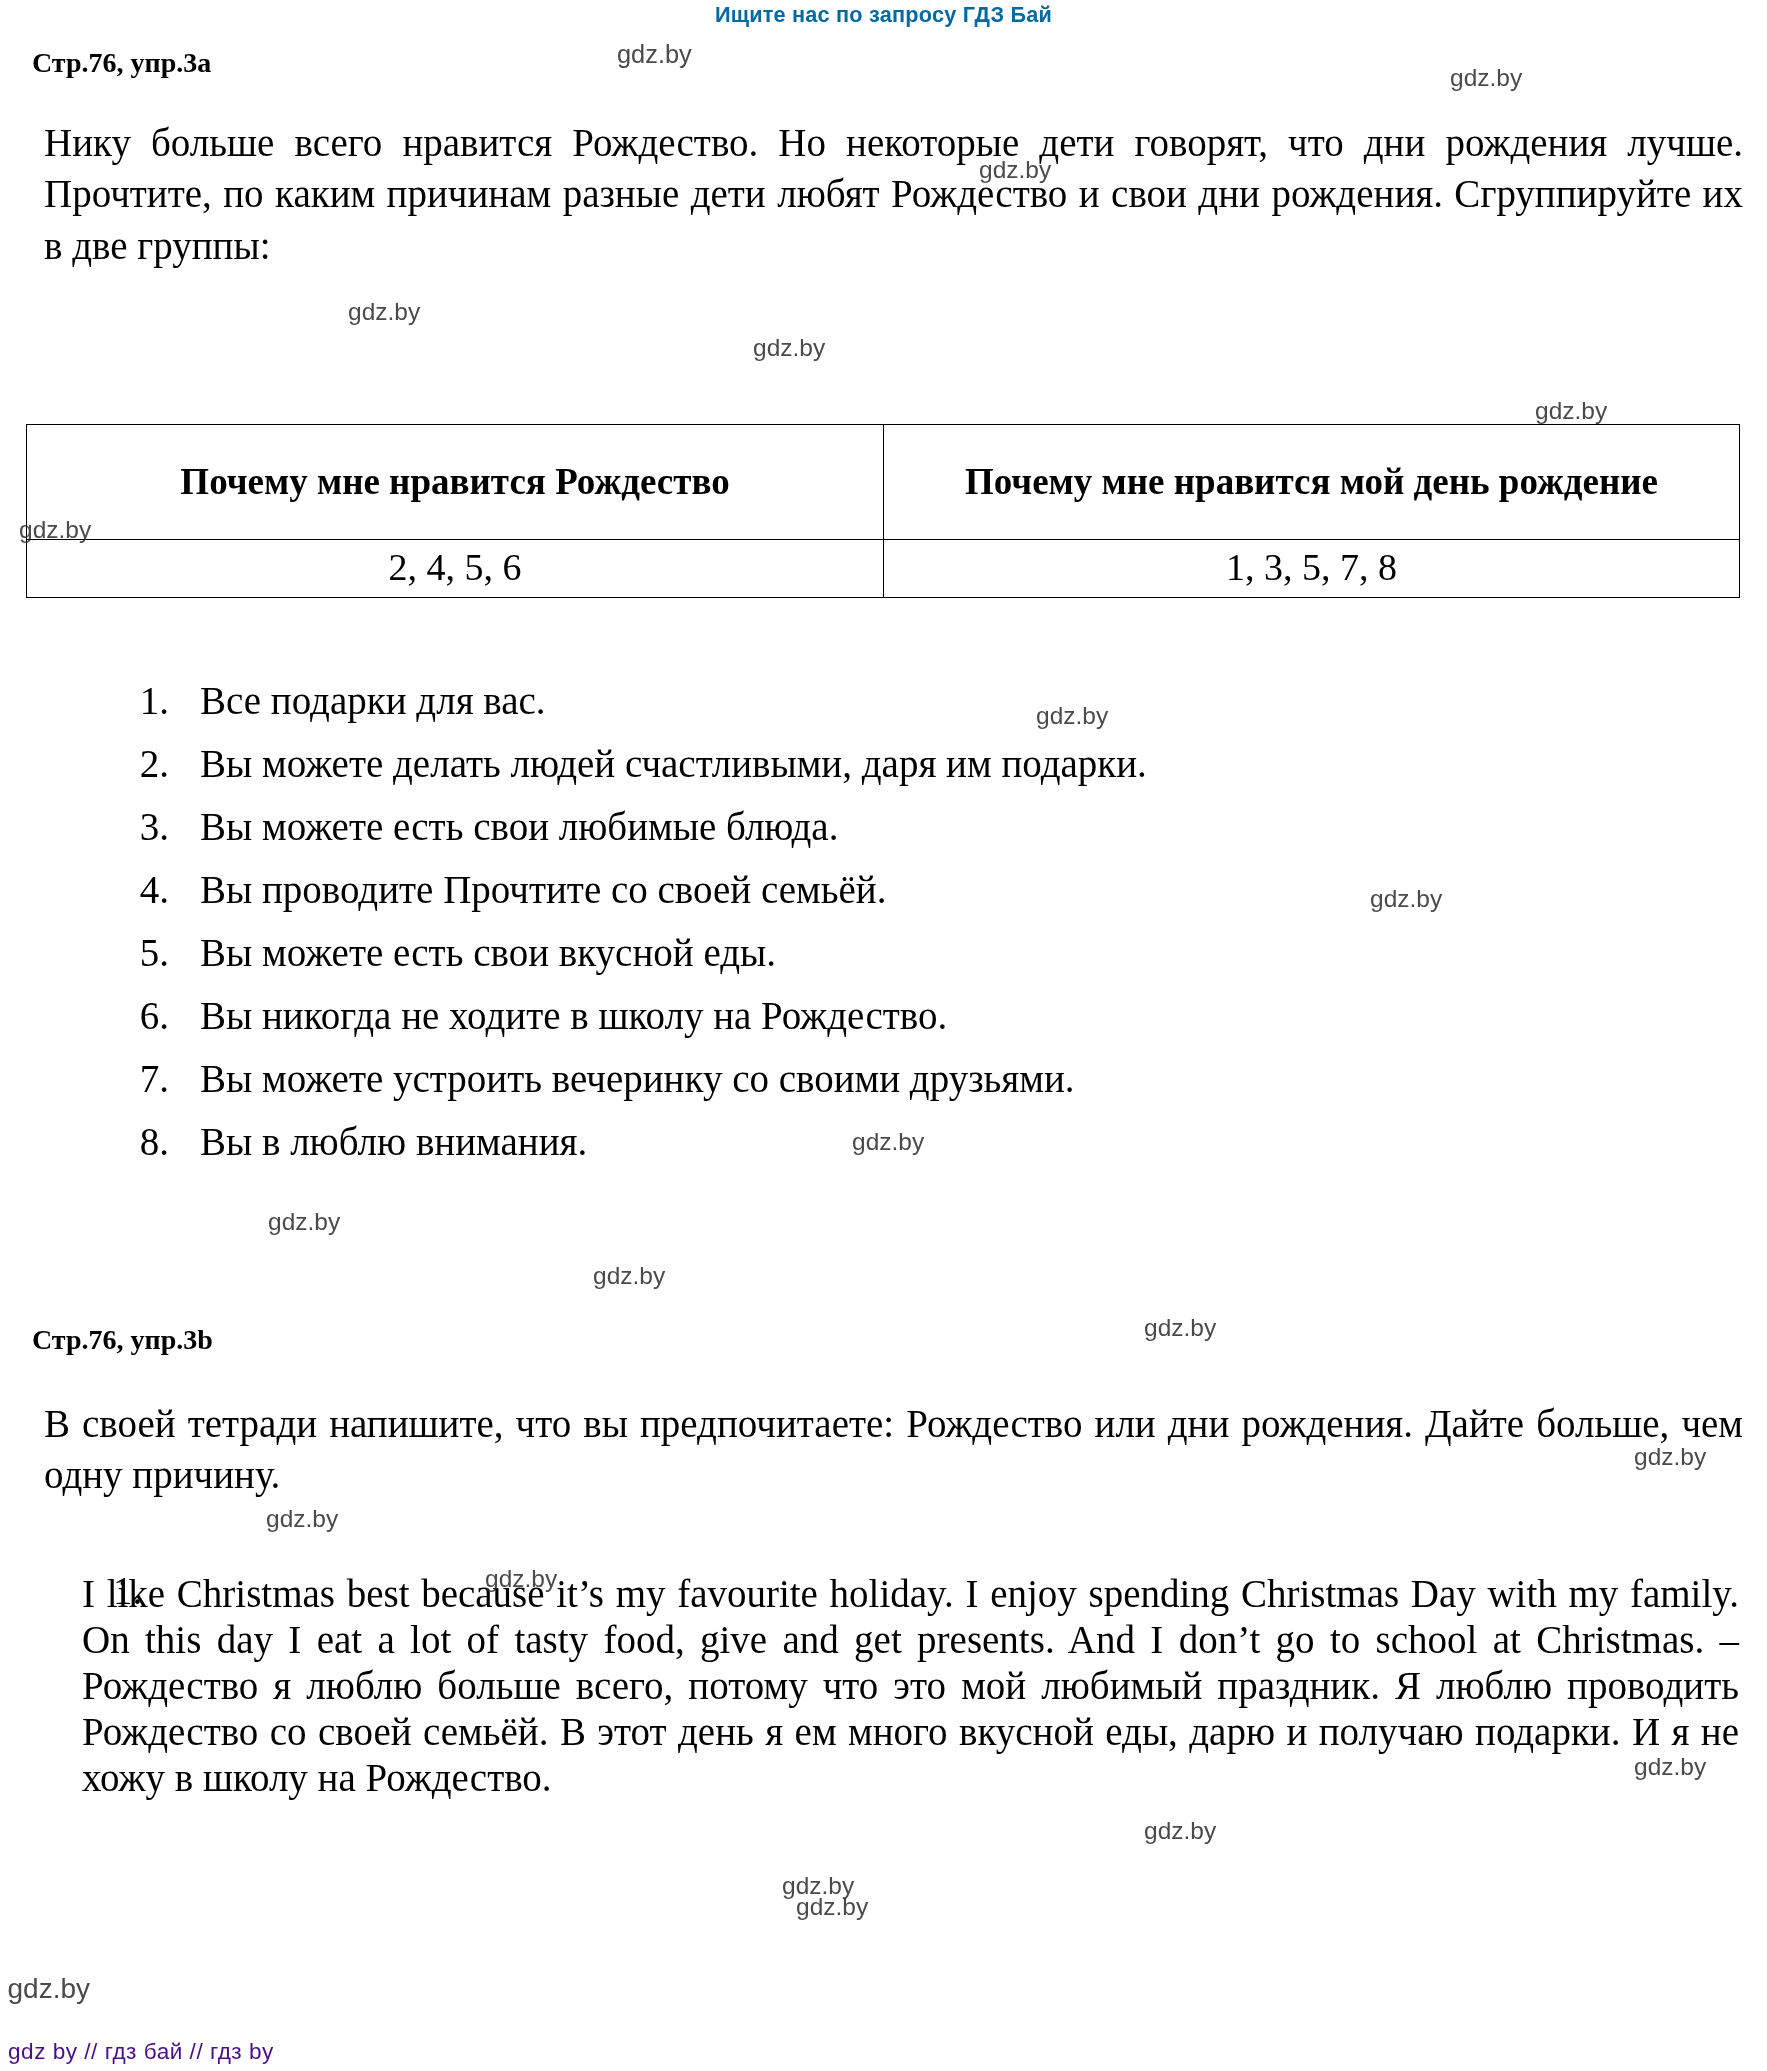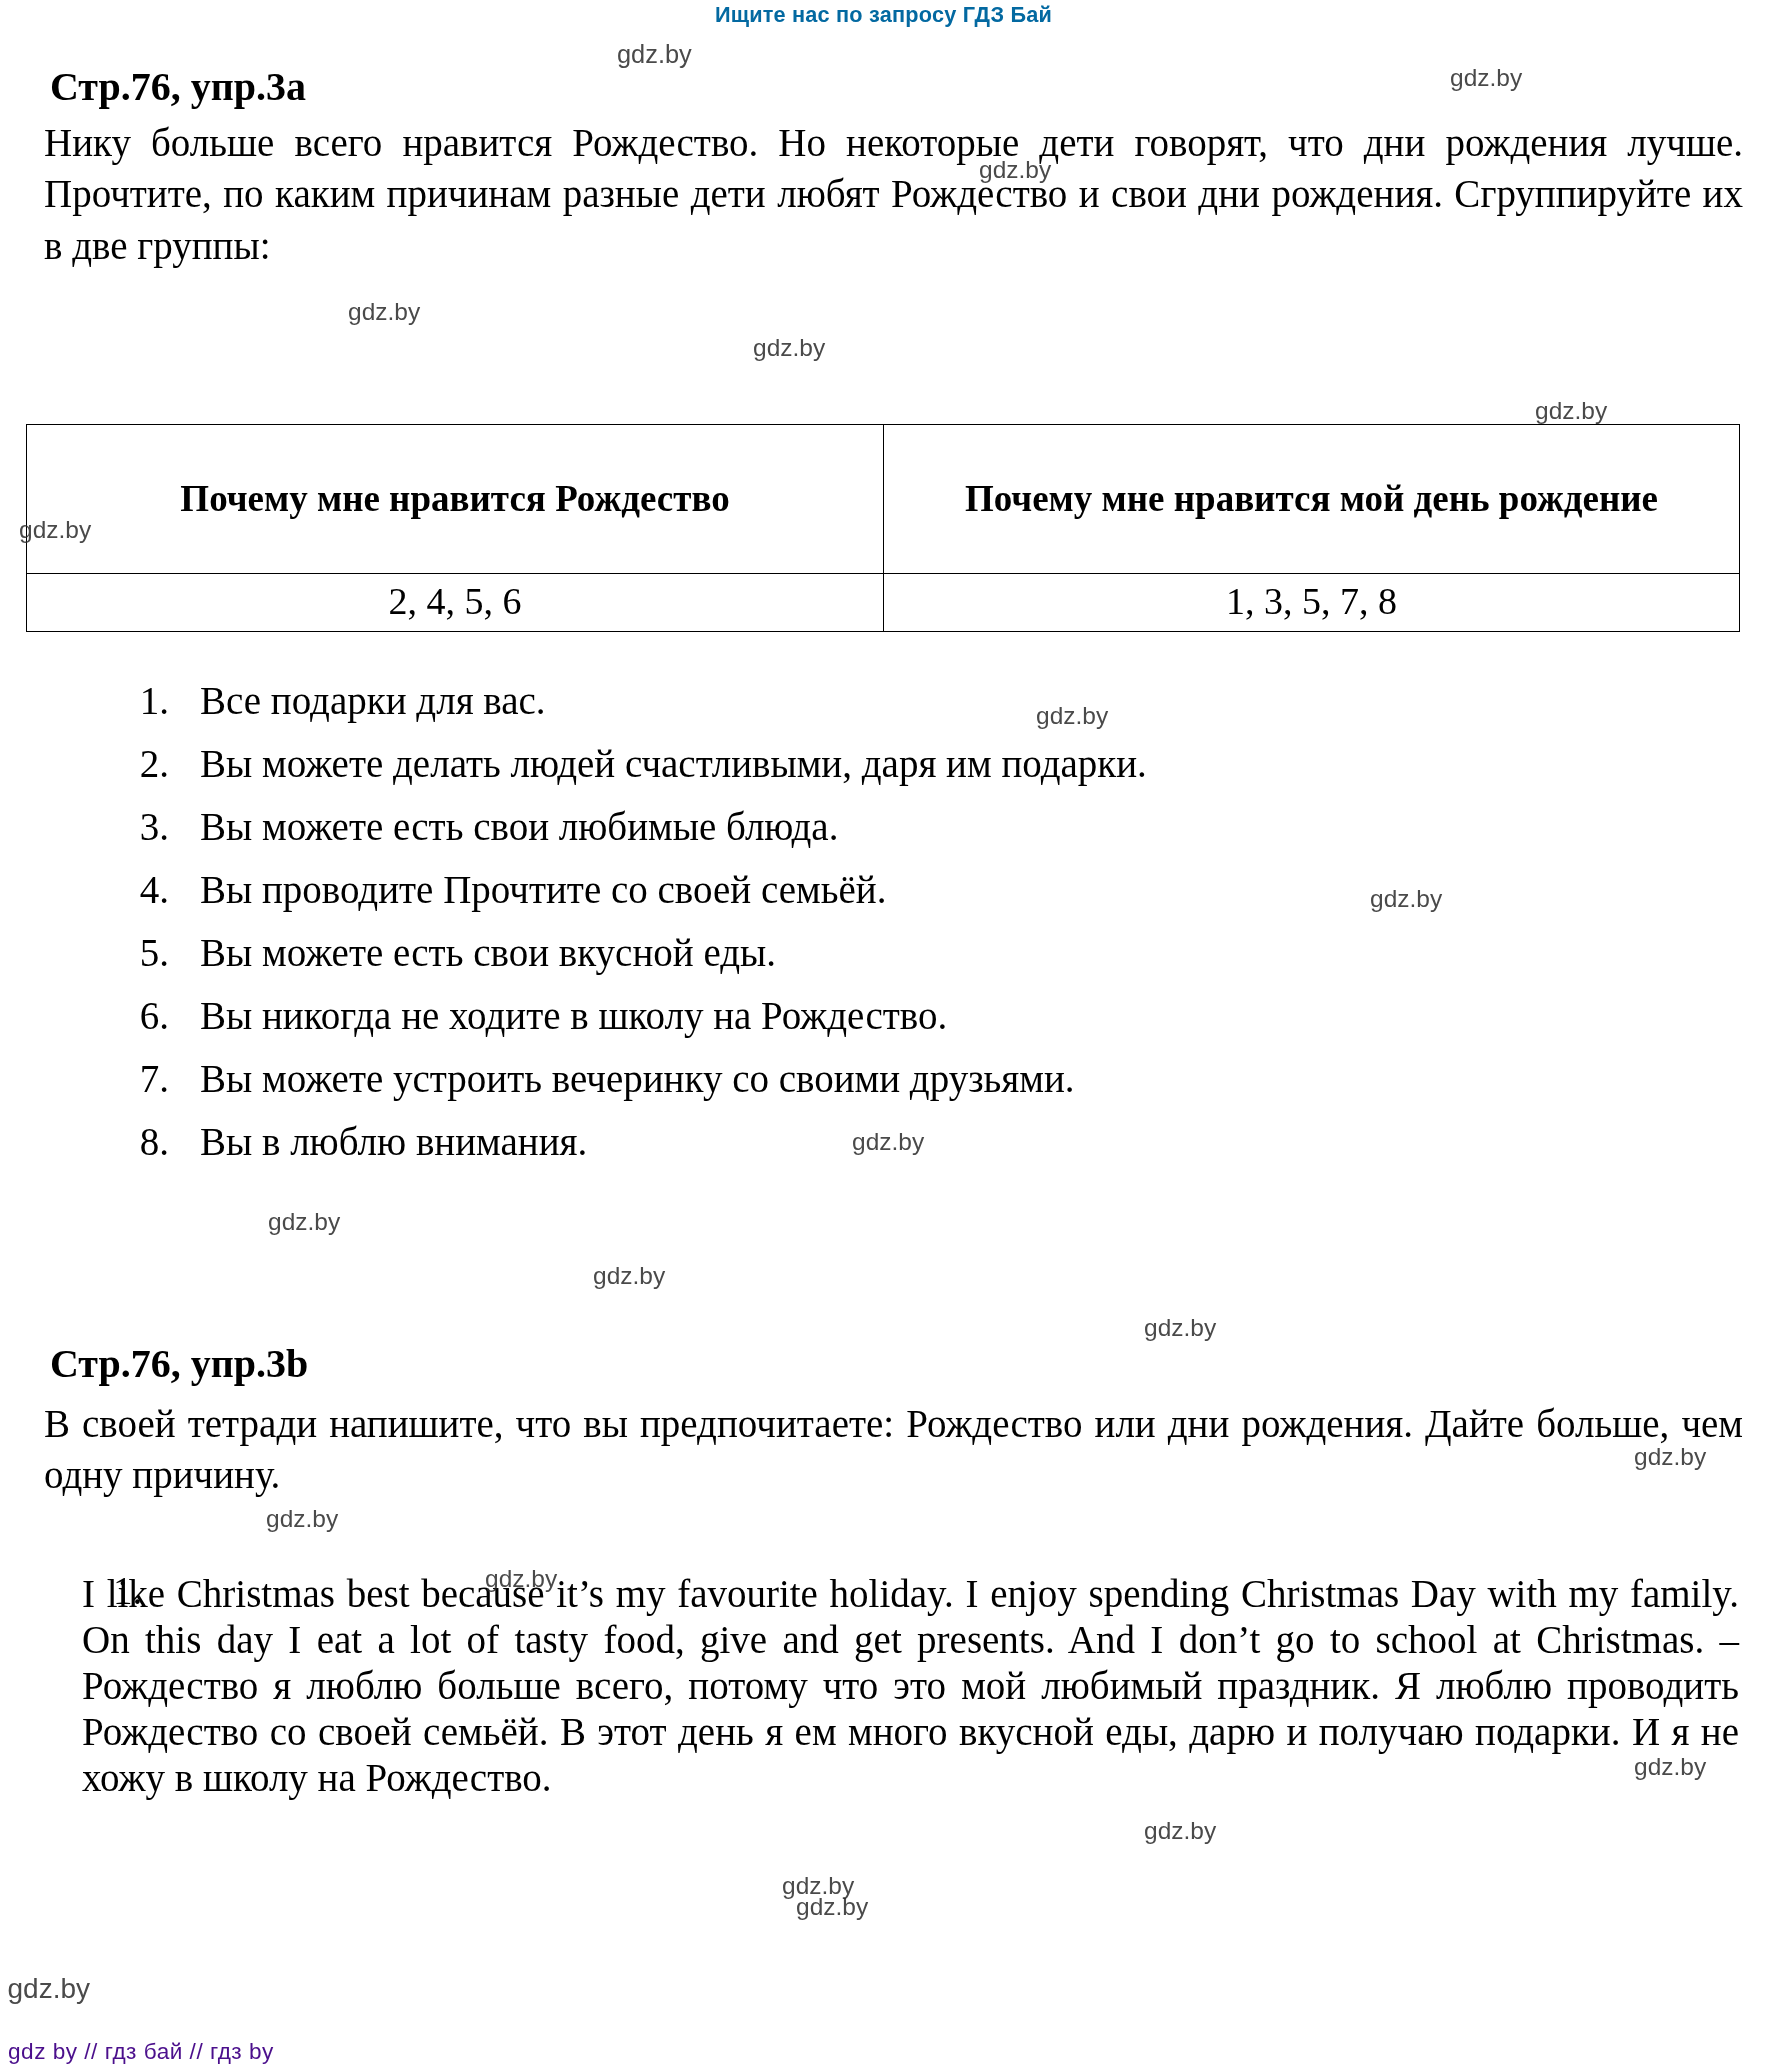--- a/index.html
+++ b/index.html
@@ -36,23 +36,23 @@
     font-family: "Liberation Sans", "DejaVu Sans", sans-serif;
     font-weight: bold;
     font-size: 21.7px;
     letter-spacing: 0.2px;
     color: #0369a1;
     white-space: nowrap;
   }
 
   .exercise-heading {
     font-weight: bold;
-    font-size: 40px;
+    font-size: 28px;
     line-height: 1.0;
-    margin: 18px;
+    margin: 0;
     padding-left: 32px;
   }
   #heading-3a-wrap { position: absolute; top: 49px; left: 0; }
   #heading-3b-wrap { position: absolute; top: 1326px; left: 0; }
 
   .task-paragraph {
     font-size: 39px;
     line-height: 1.32;
     text-align: justify;
     margin: 12px;
@@ -77,21 +77,21 @@
   table.answer-table th,
   table.answer-table td {
     border: 1.9px solid #000000;
     padding: 0;
     vertical-align: middle;
   }
   table.answer-table th {
     font-weight: bold;
     font-size: 37px;
     line-height: 1.22;
-    height: 149px;
+    height: 115px;
     padding: 5.6px 9.4px;
   }
   table.answer-table td {
     text-align: center;
     font-weight: normal;
     font-size: 38px;
     height: 58px;
     padding: 1.9px 11.3px 5.6px 11.3px;
   }
   .col-left  { width: 857px; }

